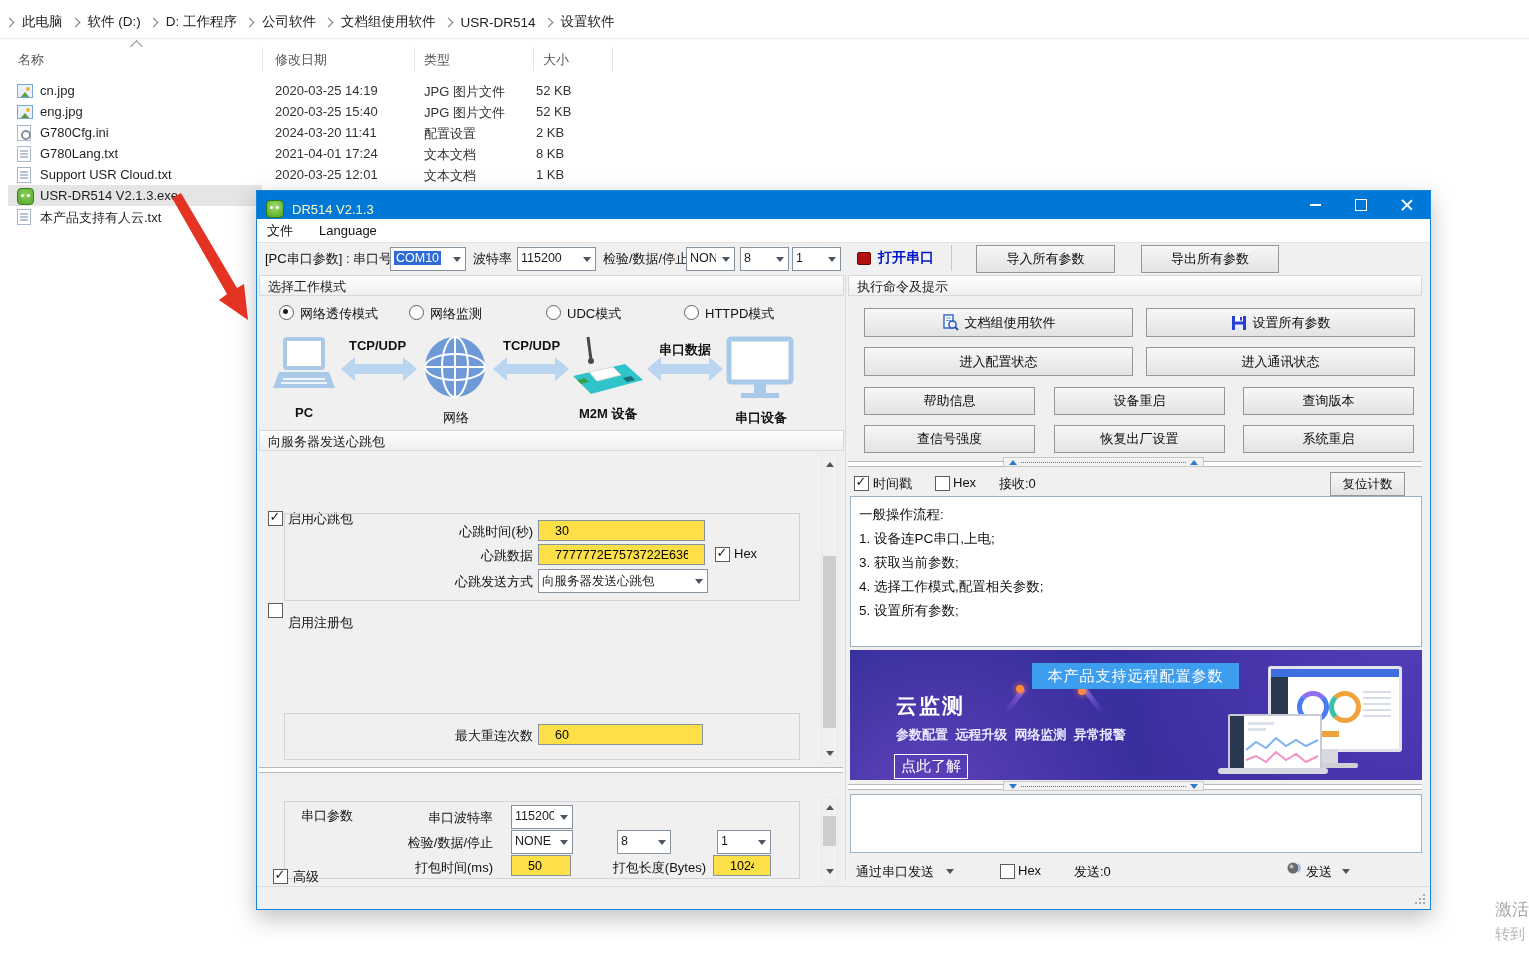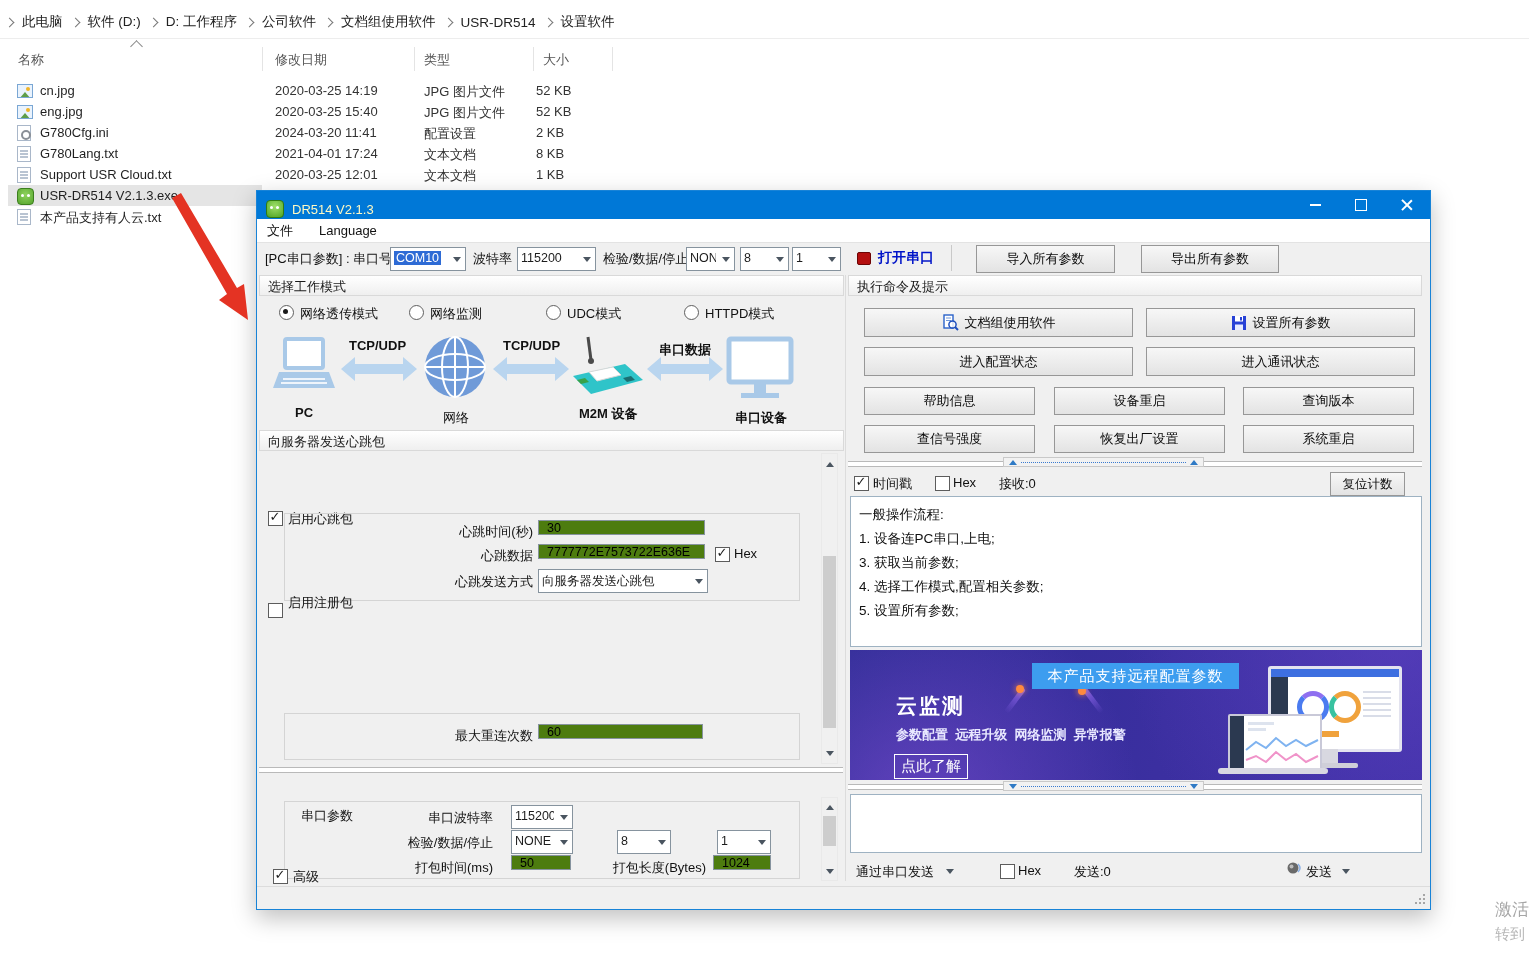--- a/index.html
+++ b/index.html
@@ -41,21 +41,21 @@
   .glyph-x::before,.glyph-x::after{content:"";position:absolute;left:5px;top:-1px;width:1.6px;height:14px;background:#fff}
   .glyph-x::before{transform:rotate(45deg)}.glyph-x::after{transform:rotate(-45deg)}
   .menubar{position:absolute;left:0;top:28px;right:0;height:23px;background:#fff;display:flex;align-items:center;gap:26px;padding-left:10px;font-size:13px;color:#111}
   
   .combo{position:absolute;height:22px;background:#fff;border:1px solid #86939e;font-size:12.5px}
   .combo .val{position:absolute;left:3px;top:3px;right:18px;overflow:hidden;white-space:nowrap}
   .combo .arrbox{position:absolute;right:0;top:0;bottom:0;width:16px;display:flex;align-items:center;justify-content:center}
   .tri-d{width:0;height:0;border-left:4px solid transparent;border-right:4px solid transparent;border-top:5px solid #4a5560}
   .tri-u{width:0;height:0;border-left:4px solid transparent;border-right:4px solid transparent;border-bottom:5px solid #4a5560}
   .sel-val{background:#2e6bd5;color:#fff;padding:0 2px}
-  .inp{position:absolute;height:15px;background:#4d7c0f;border:1px solid #86939e;font-size:12.5px;padding:1px 8px;box-sizing:border-box;font-family:inherit}
+  .inp{position:absolute;height:21px;background:#fde047;border:1px solid #86939e;font-size:12.5px;padding:1px 16px;box-sizing:border-box;font-family:inherit}
   .btn{position:absolute;display:flex;align-items:center;justify-content:center;gap:6px;
        background:linear-gradient(#f7f7f7,#e3e3e3);border:1px solid #979797;font-size:13px;color:#0a0a0a;cursor:default}
   .shead{position:absolute;height:21px;line-height:21px;padding-left:8px;font-size:13px;color:#1a1a1a;
          background:linear-gradient(#ffffff,#efefef);border:1px solid #d9d9d9;box-sizing:border-box}
   .gbox{position:absolute;border:1px solid #d4d4d4}
   .cb{position:absolute;width:13px;height:13px;background:#fff;border:1px solid #5c5c5c}
   .cb.on::after{content:"✓";position:absolute;left:0.5px;top:-3px;font-size:13px;color:#1a1a1a;font-weight:bold}
   .radio{position:absolute;width:13px;height:13px;border:1px solid #5f5f5f;border-radius:50%;background:#fff}
   .radio.on::after{content:"";position:absolute;left:3px;top:3px;width:5px;height:5px;border-radius:50%;background:#1a1a1a}
   .lbl{position:absolute;white-space:nowrap;font-size:13px;color:#111}
@@ -322,21 +322,21 @@
   <span class="lbl" style="left:477px;top:355px">Hex</span>
   <span class="rlbl" style="left:120px;top:382px;width:156px">心跳发送方式</span>
   <div class="combo" style="left:281px;top:378px;width:168px">
     <span class="val">向服务器发送心跳包</span>
     <span class="arrbox">
         <span class="tri-d"></span>
       </span>
   </div>
 
   <span class="cb" style="left:11px;top:412px"></span>
-  <span class="lbl" style="left:31px;top:403px">启用注册包</span>
+  <span class="lbl" style="left:31px;top:423px">启用注册包</span>
 
   <div class="gbox" style="left:27px;top:522px;width:514px;height:45px"></div>
   <span class="rlbl" style="left:120px;top:536px;width:156px">最大重连次数</span>
   <input class="inp" style="left: 281px; top: 533px; width: 165px;" value="60">
 
   <div class="sb" style="left:564px;top:262px;height:311px">
     <span class="sbarrow" style="top:2px">
         <span class="tri-u"></span>
       </span>
     <span class="sbthumb" style="top:102px;height:172px"></span>

